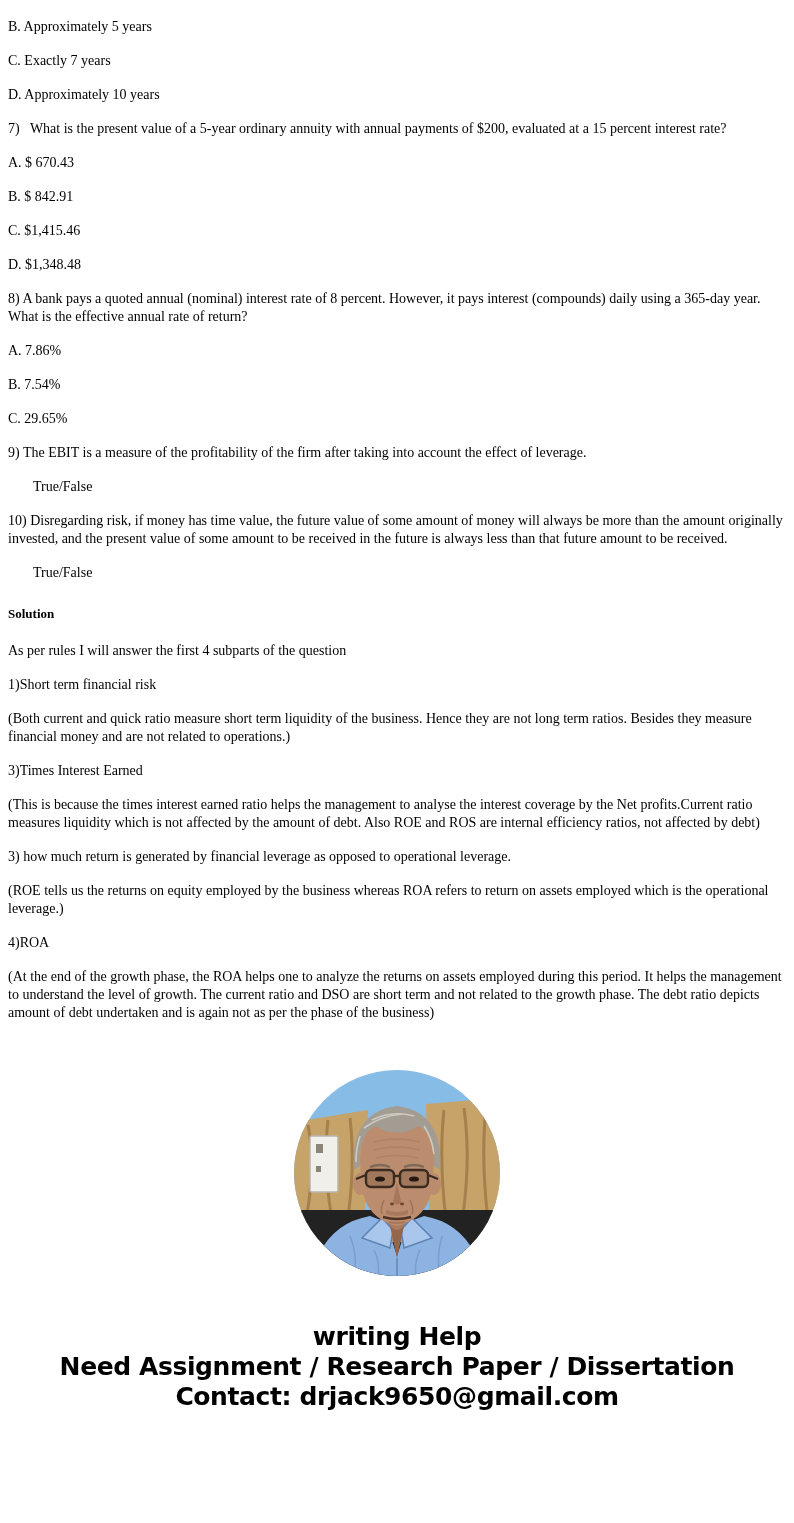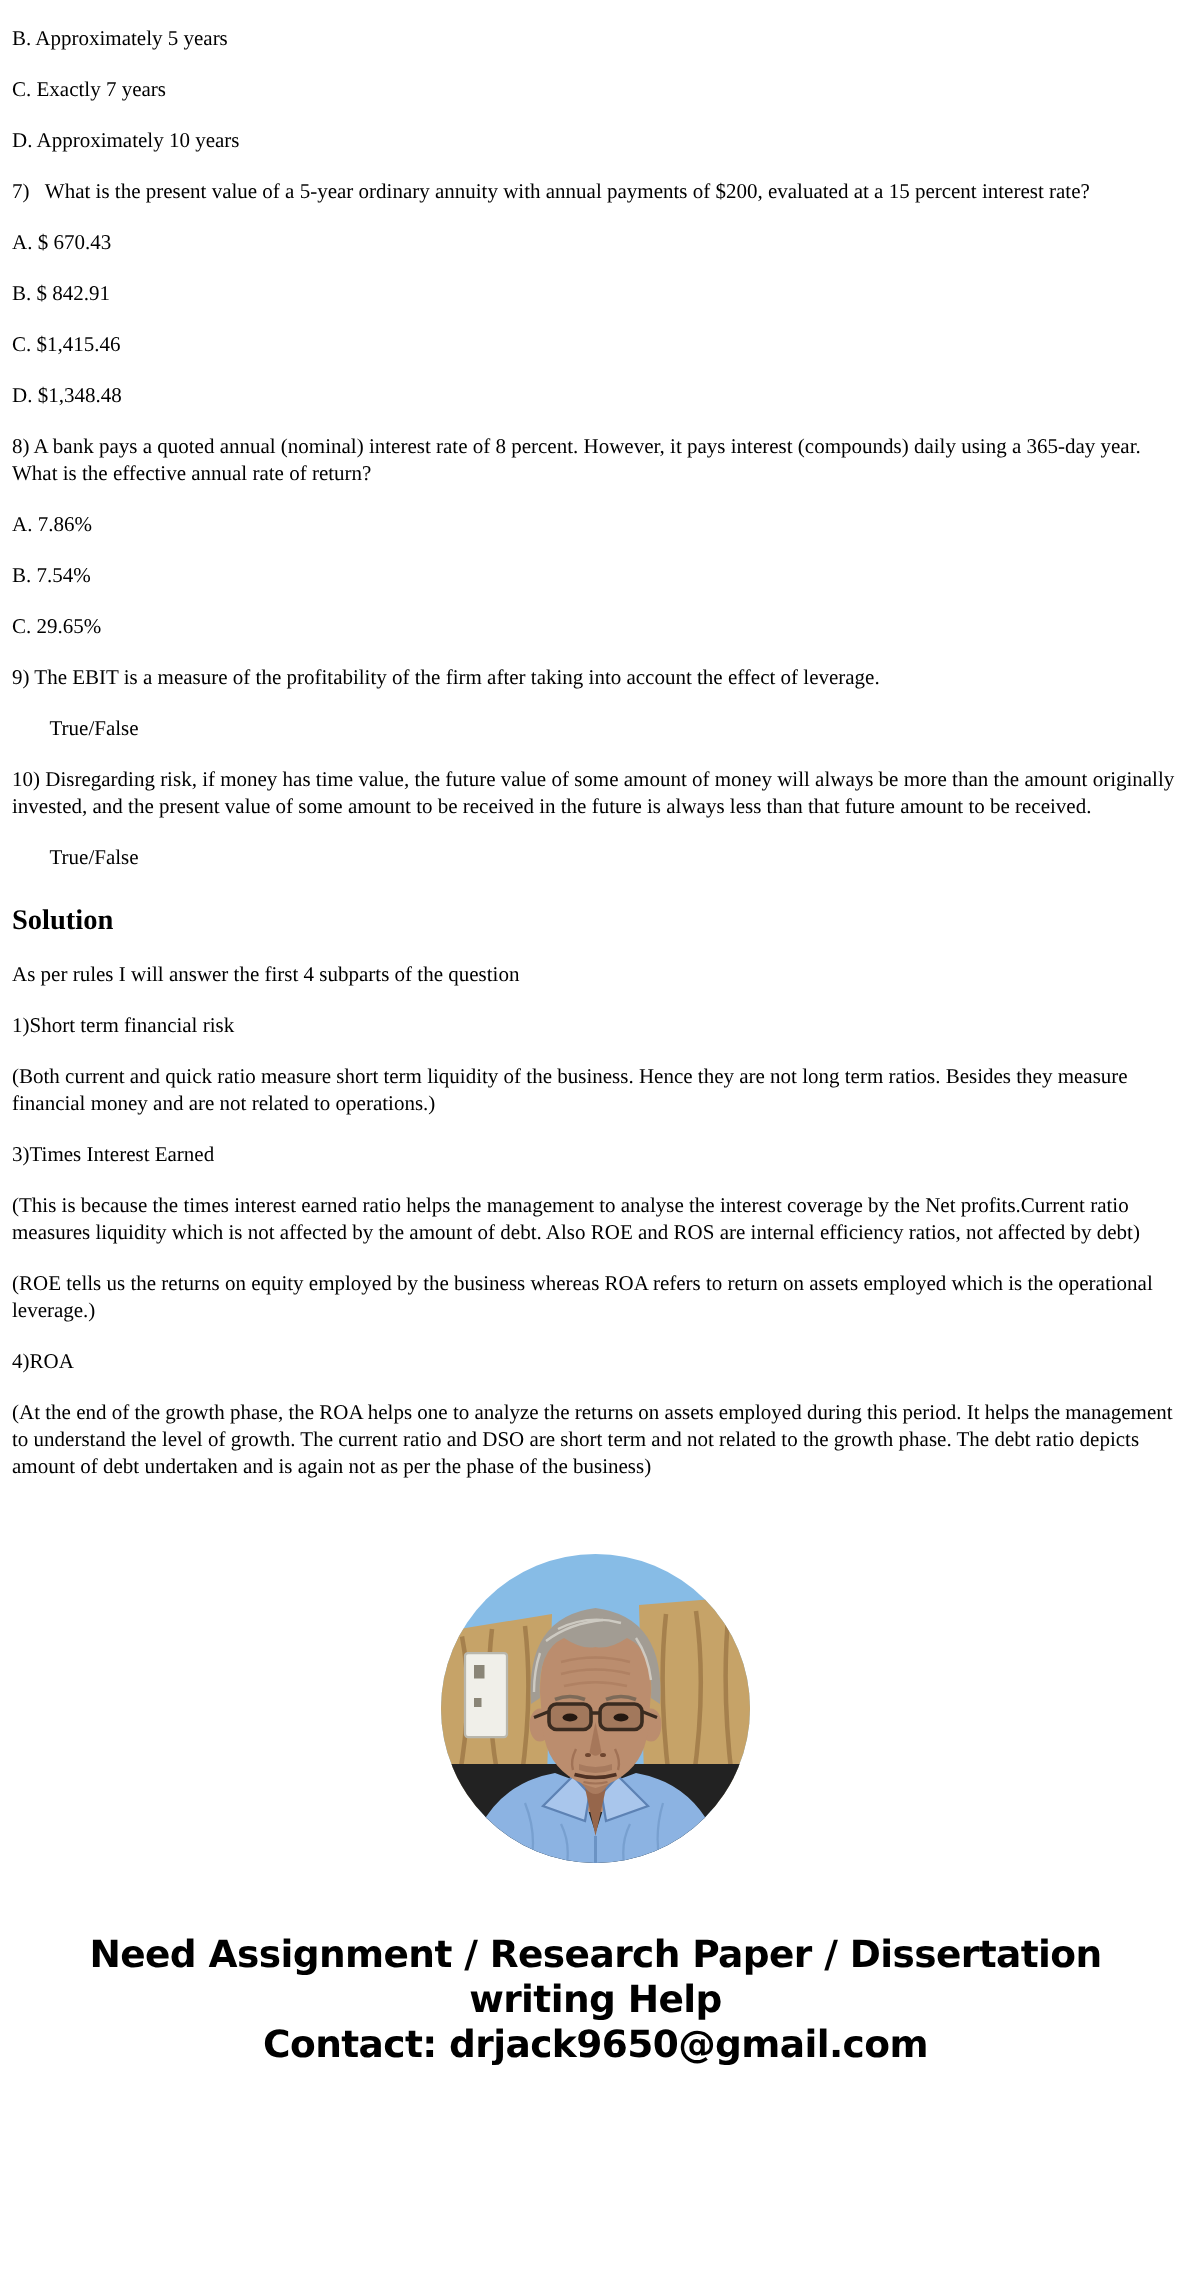--- a/index.html
+++ b/index.html
@@ -23,21 +23,21 @@
     white-space: pre-wrap;
   }
   .para.first {
     margin-top: 16px;
   }
   .para.indent {
     padding-left: 25px;
   }
   .solution-heading {
     font-family: "Liberation Serif", serif;
-    font-size: 19px;
+    font-size: 13px;
     font-weight: bold;
     line-height: 20px;
     margin: 22px 0 18px 0;
   }
   .photo-wrap {
     margin-top: 48px;
     text-align: center;
   }
   .photo-wrap svg {
     width: 206px;
@@ -79,20 +79,21 @@
   <p class="para">10) Disregarding risk, if money has time value, the future value of some amount of money will always be more than the amount originally invested, and the present value of some amount to be received in the future is always less than that future amount to be received.</p>
   <p class="para indent">True/False</p>
 
   <h2 class="solution-heading">Solution</h2>
 
   <p class="para">As per rules I will answer the first 4 subparts of the question</p>
   <p class="para">1)Short term financial risk</p>
   <p class="para">(Both current and quick ratio measure short term liquidity of the business. Hence they are not long term ratios. Besides they measure financial money and are not related to operations.)</p>
   <p class="para">3)Times Interest Earned</p>
   <p class="para">(This is because the times interest earned ratio helps the management to analyse the interest coverage by the Net profits.Current ratio measures liquidity which is not affected by the amount of debt. Also ROE and ROS are internal efficiency ratios, not affected by debt)</p>
+  <p class="para">3) how much return is generated by financial leverage as opposed to operational leverage.</p>
   <p class="para">(ROE tells us the returns on equity employed by the business whereas ROA refers to return on assets employed which is the operational leverage.)</p>
   <p class="para">4)ROA</p>
   <p class="para">(At the end of the growth phase, the ROA helps one to analyze the returns on assets employed during this period. It helps the management to understand the level of growth. The current ratio and DSO are short term and not related to the growth phase. The debt ratio depicts amount of debt undertaken and is again not as per the phase of the business)</p>
 
   <div class="photo-wrap">
     <svg viewBox="0 0 206 206" aria-hidden="true">
       <defs>
         <clipPath id="avclip">
             <circle cx="103" cy="103" r="103"></circle>
           </clipPath>
@@ -174,18 +175,18 @@
 
         <path d="M92,140 Q103,144 114,140 L114,144 Q103,148 92,144 Z" fill="#8a5f47" opacity="0.4"></path>
 
         <path d="M89,147 Q103,151 117,147" stroke="#4f3224" stroke-width="2.4" fill="none"></path>
         <path d="M95,152 Q103,154 111,152" stroke="#96664b" stroke-width="1.4" fill="none" opacity="0.7"></path>
       </g>
     </svg>
   </div>
 
   <div class="footer">
+    <div>writing Help</div>
     <div>Need Assignment / Research Paper / Dissertation</div>
-    <div>writing Help</div>
     <div>Contact: drjack9650@gmail.com</div>
   </div>
 
 </div>
 
 </body></html>

